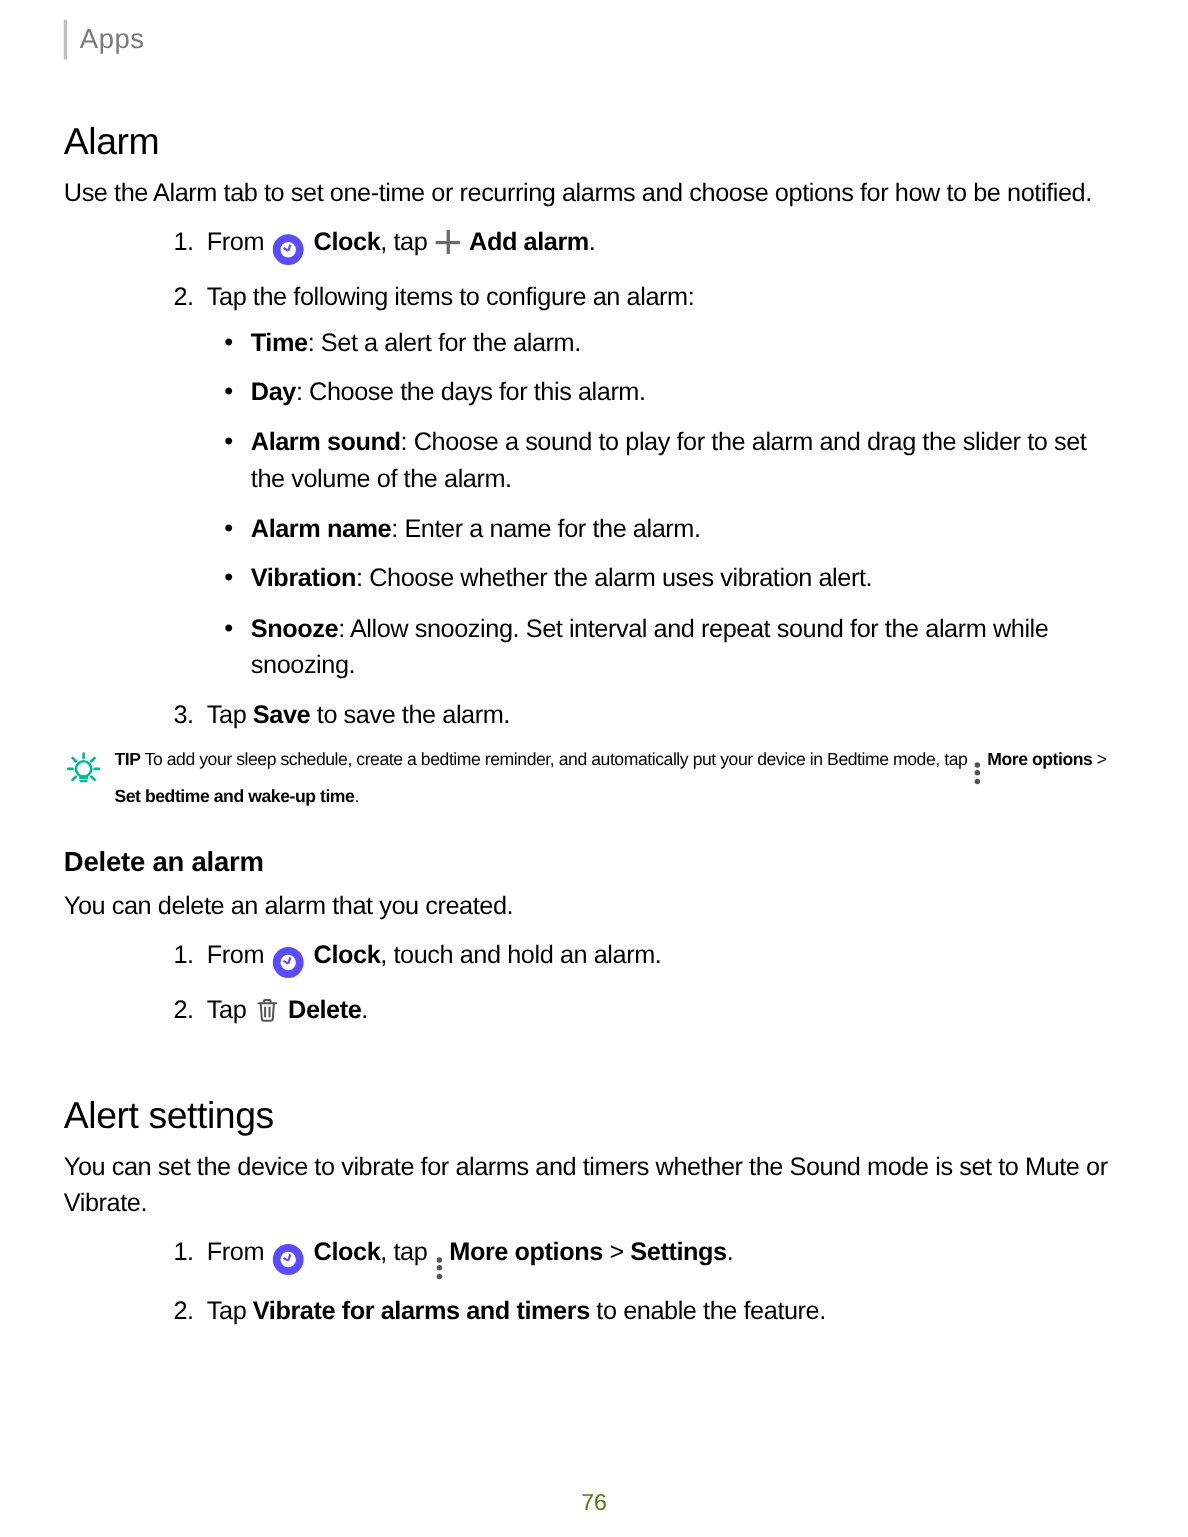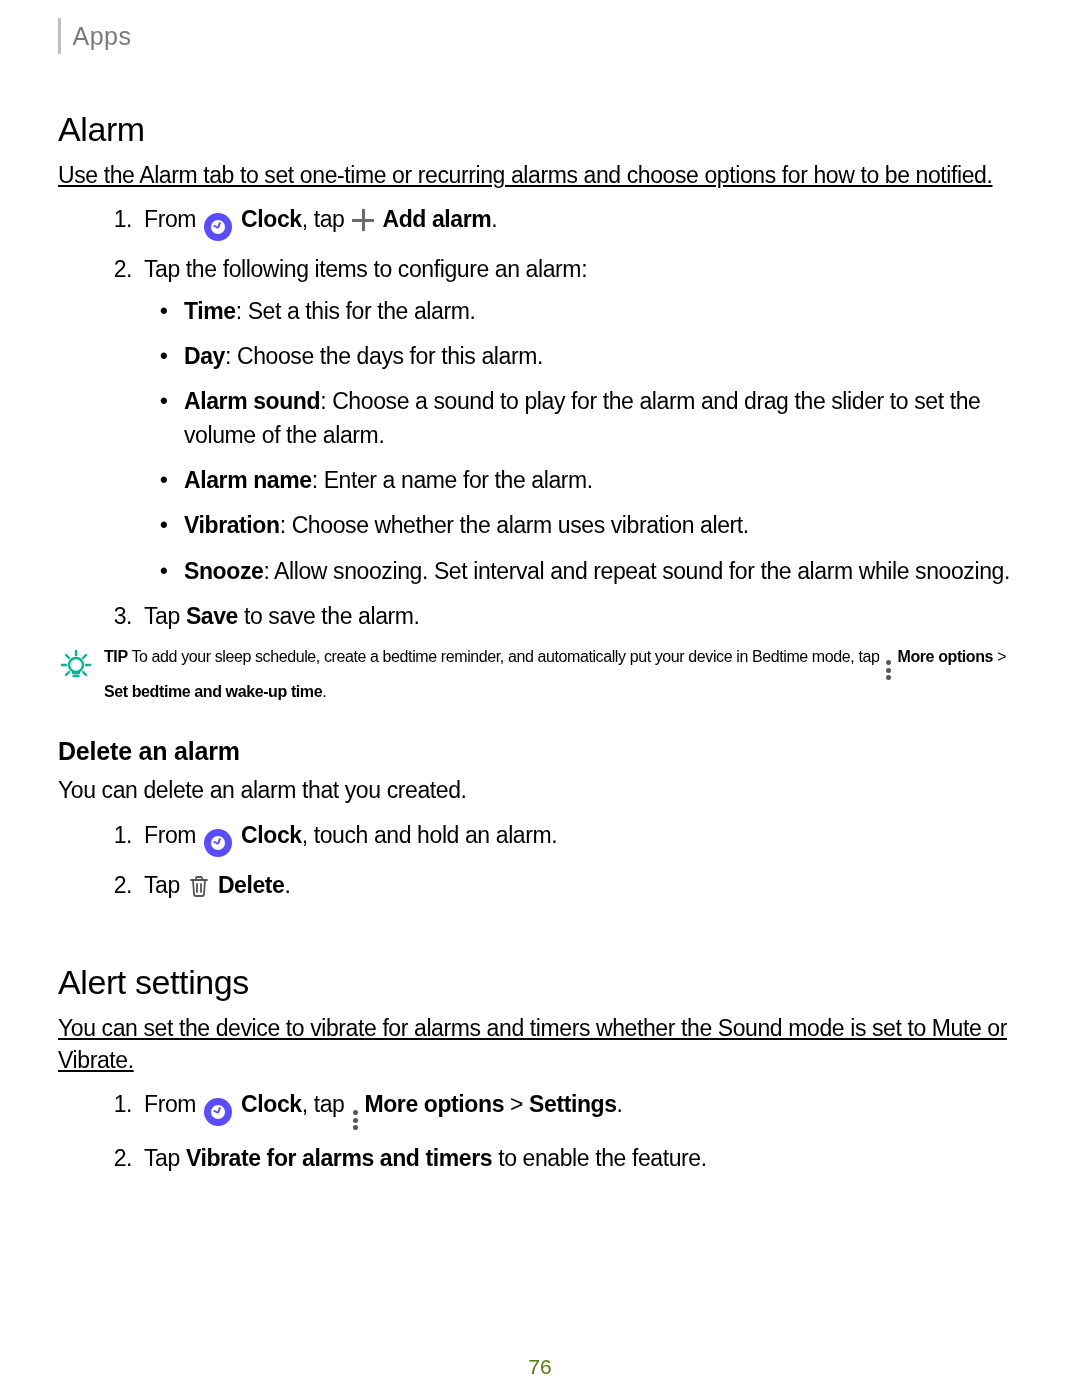--- a/index.html
+++ b/index.html
@@ -34,21 +34,20 @@
   }
   h2.section {
     font-size: 34px;
     margin: 56px 0 10px 0;
     font-weight: 400;
     letter-spacing: -0.4px;
   }
   h2.section + p.para,
   h2.section + .para {
     margin-top: 10px;
-    text-decoration: underline;
   }
   h3.subsection {
     font-size: 25px;
     font-weight: 700;
     margin: 34px 0 8px 0;
     letter-spacing: -0.2px;
   }
   p.para {
     font-size: 23px;
     margin: 6px 0 12px 0;
@@ -59,20 +58,21 @@
     margin: 12px 0 0 0;
     padding: 0 0 0 80px;
     list-style: decimal;
     font-size: 23px;
     line-height: 1.45;
     letter-spacing: -0.4px;
   }
   ol.steps > li {
     padding-left: 6px;
     margin-bottom: 12px;
+    margin-left: 44px;
   }
   ul.bullets {
     margin: 8px 0 4px 0;
     padding: 0 0 0 36px;
     list-style: none;
     font-size: 23px;
     line-height: 1.45;
     letter-spacing: -0.4px;
   }
   ul.bullets > li {
@@ -228,21 +228,21 @@
       <span>From </span>
       <span class="clock-icon">
           <span class="inner"></span>
         </span>
       <span class="b">Clock</span><span>, tap </span><span class="plus-icon"></span>
       <span class="b">Add alarm</span><span>.</span>
     </li>
     <li>
       <span>Tap the following items to configure an alarm:</span>
       <ul class="bullets">
-        <li><span class="b">Time</span><span>: </span><span>Set a this for the alarm.</span></li>
+        <li><span class="b">Time</span><span>: </span><span>Set a alert for the alarm.</span></li>
         <li><span class="b">Day</span><span>: </span><span>Choose the days for this alarm.</span></li>
         <li><span class="b">Alarm sound</span><span>: </span><span>Choose a sound to play for the alarm and drag the slider to set the volume of the alarm.</span></li>
         <li><span class="b">Alarm name</span><span>: </span><span>Enter a name for the alarm.</span></li>
         <li><span class="b">Vibration</span><span>: </span><span>Choose whether the alarm uses vibration alert.</span></li>
         <li><span class="b">Snooze</span><span>: </span><span>Allow snoozing. Set interval and repeat sound for the alarm while snoozing.</span></li>
       </ul>
     </li>
     <li>
       <span>Tap </span><span class="b">Save</span><span> to save the alarm.</span>
     </li>

